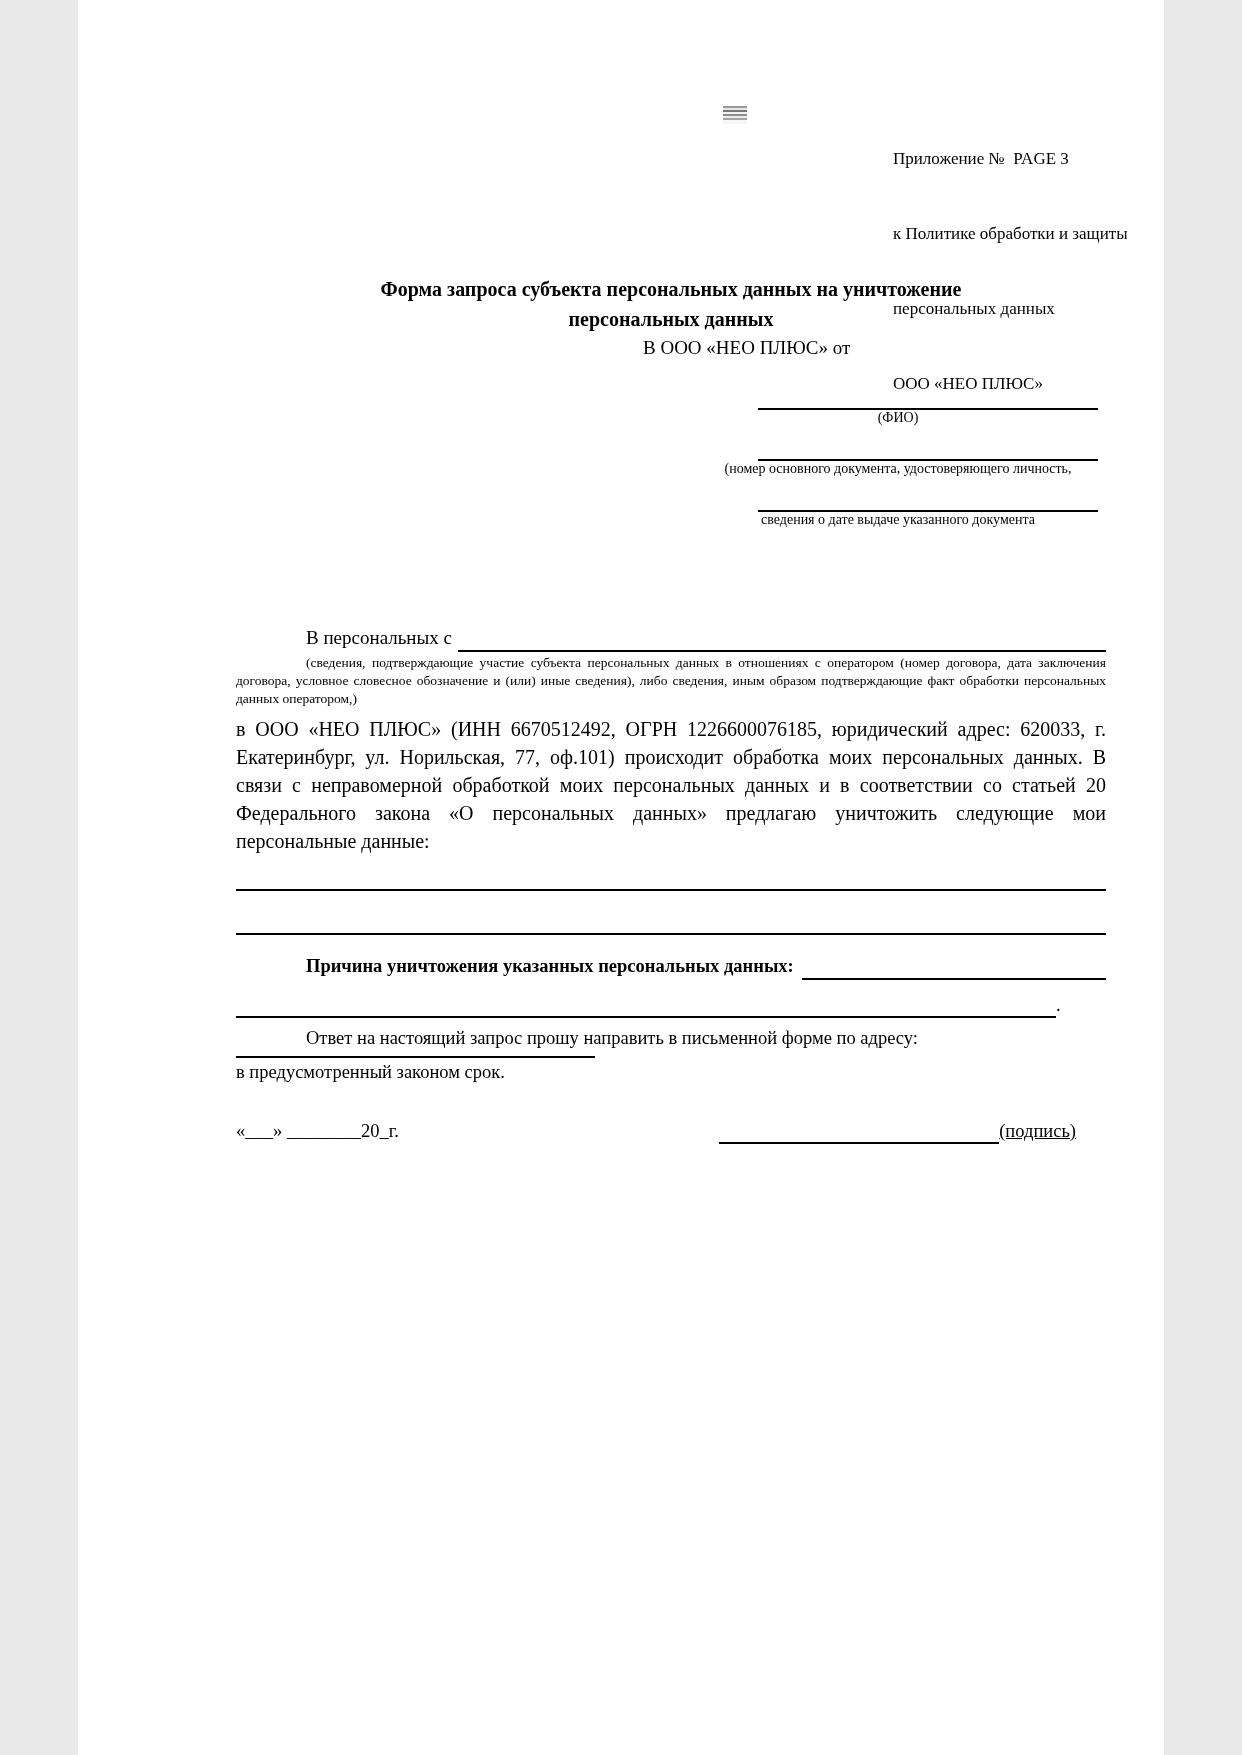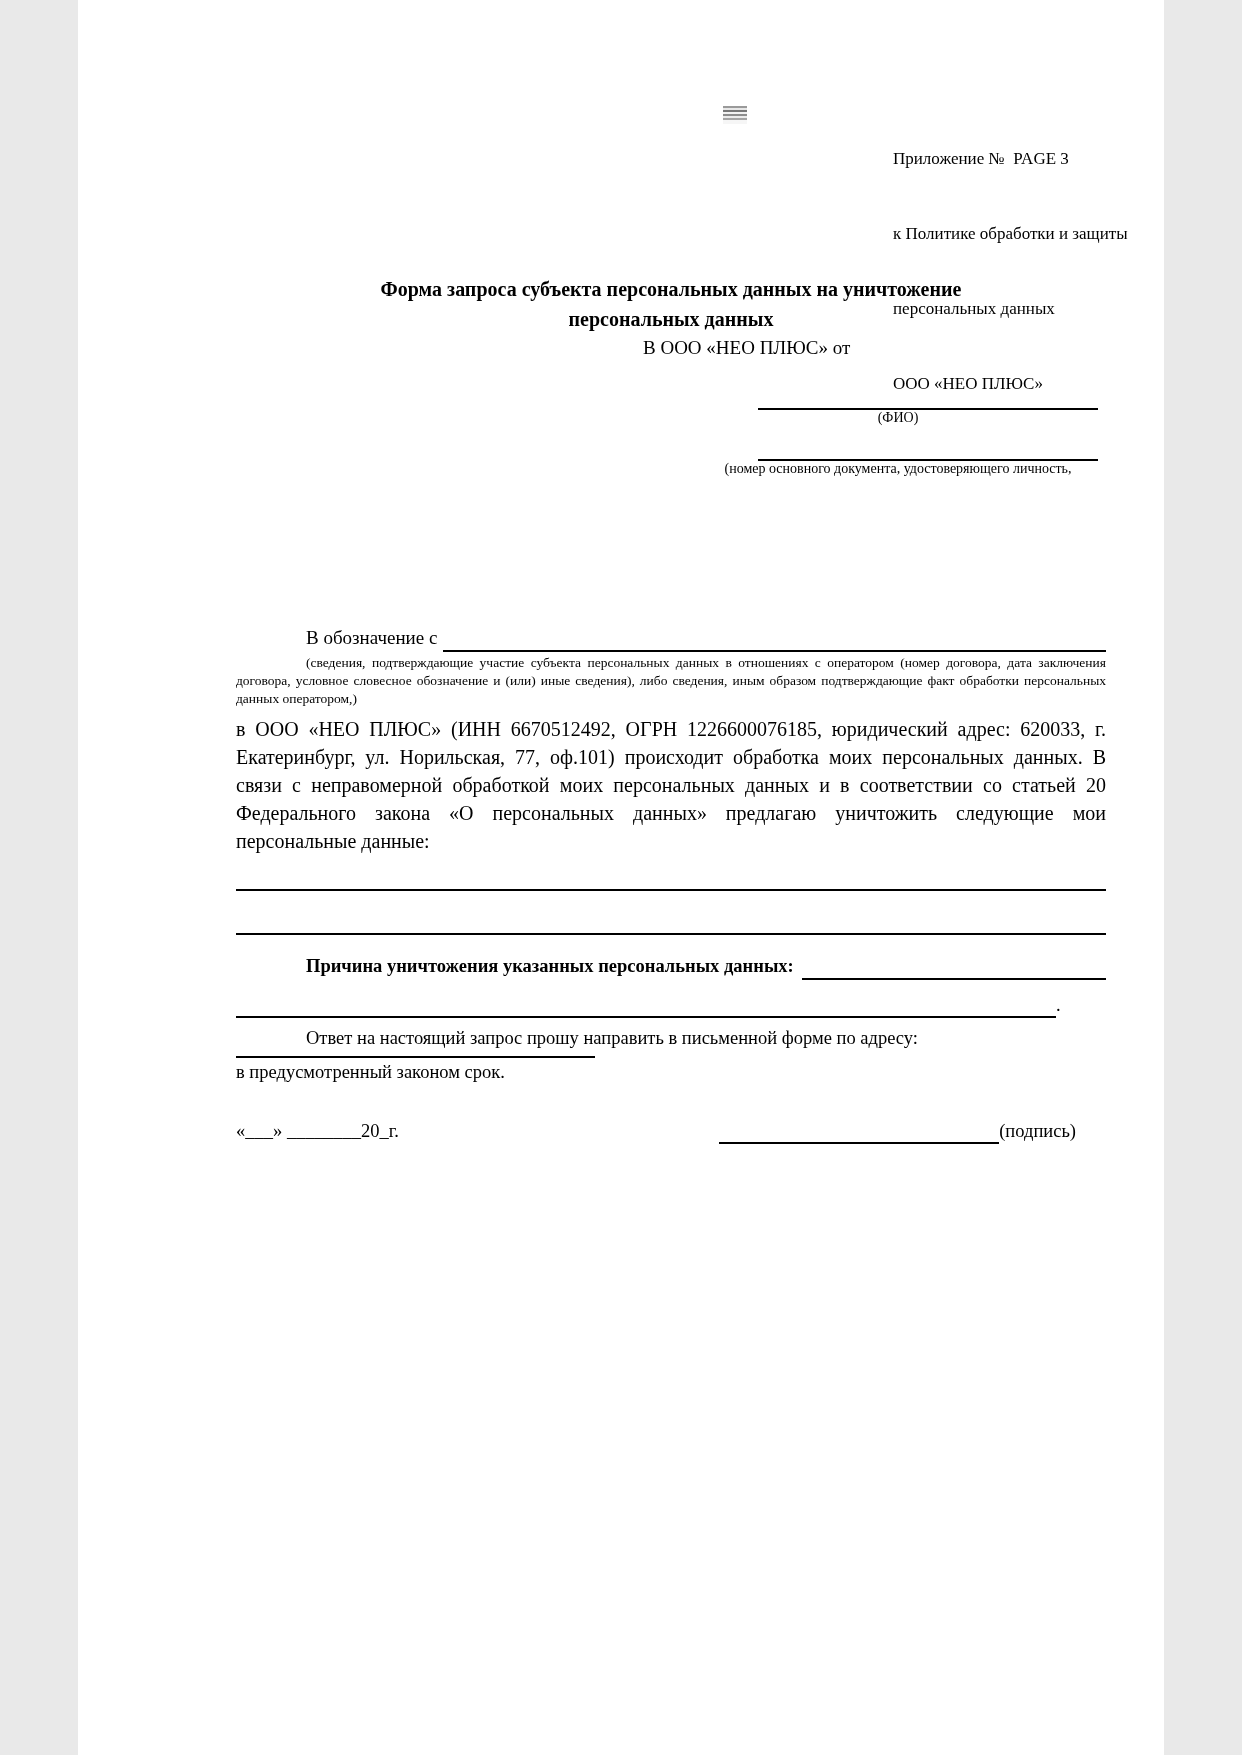--- a/index.html
+++ b/index.html
@@ -72,21 +72,21 @@
     font-size:18.5px; line-height:28px;
     text-indent:70px; text-align:justify;
   }
   .addr-line { display:flex; margin-top:4px; font-size:18.5px; line-height:28px;flex-direction:column; }
   .addr-line .fill { width:359px; border-bottom:2px solid #000; }
   .addr-line .suffix { white-space:nowrap; }
   .datesig {
     display:flex; justify-content:space-between; align-items:flex-end;
     margin-top:32px; font-size:18.5px; line-height:26px;
   }
-  .datesig .right { display:flex; align-items:flex-end; margin-right:30px; }
+  .datesig .right { display:flex; align-items:flex-end; margin-right:30px;text-decoration:underline; }
   .sig-rule { display:inline-block; width:280px; border-bottom:2px solid #000; height:1em; }
 </style>
 </head>
 <body>
 
 <div class="page">
 
   <div class="thumb"></div>
 
   <div class="hdr">
@@ -105,26 +105,30 @@
 
   <div class="fields">
     <div class="field">
       <div class="rule"></div>
       <div class="cap">(ФИО)</div>
     </div>
     <div class="field">
       <div class="rule"></div>
       <div class="cap">(номер основного документа, удостоверяющего личность,</div>
     </div>
+    <div class="field">
+      <div class="rule"></div>
+      <div class="cap">сведения о дате выдаче указанного документа</div>
+    </div>
   </div>
 
   <div class="bodyflow">
 
     <div class="accord">
-      <span class="label">В обозначение с</span>
+      <span class="label">В персональных с</span>
       <span class="fill"></span>
     </div>
 
     <p class="fine">(сведения, подтверждающие участие субъекта персональных данных в отношениях с оператором (номер договора, дата заключения договора, условное словесное обозначение и (или) иные сведения), либо сведения, иным образом подтверждающие факт обработки персональных данных оператором,)</p>
 
     <p class="mainp">в ООО «НЕО ПЛЮС» (ИНН 6670512492, ОГРН 1226600076185, юридический адрес: 620033, г. Екатеринбург, ул. Норильская, 77, оф.101) происходит обработка моих персональных данных. В связи с неправомерной обработкой моих персональных данных и в соответствии со статьей 20 Федерального закона «О персональных данных» предлагаю уничтожить следующие мои персональные данные:</p>
 
     <div class="rule-full rule-1"></div>
     <div class="rule-full rule-2"></div>
 

